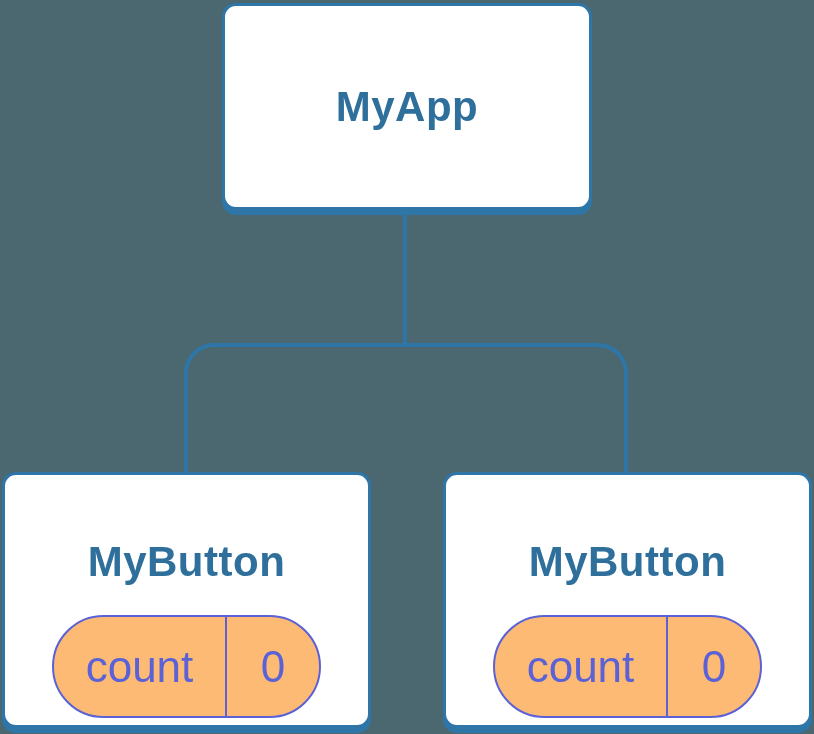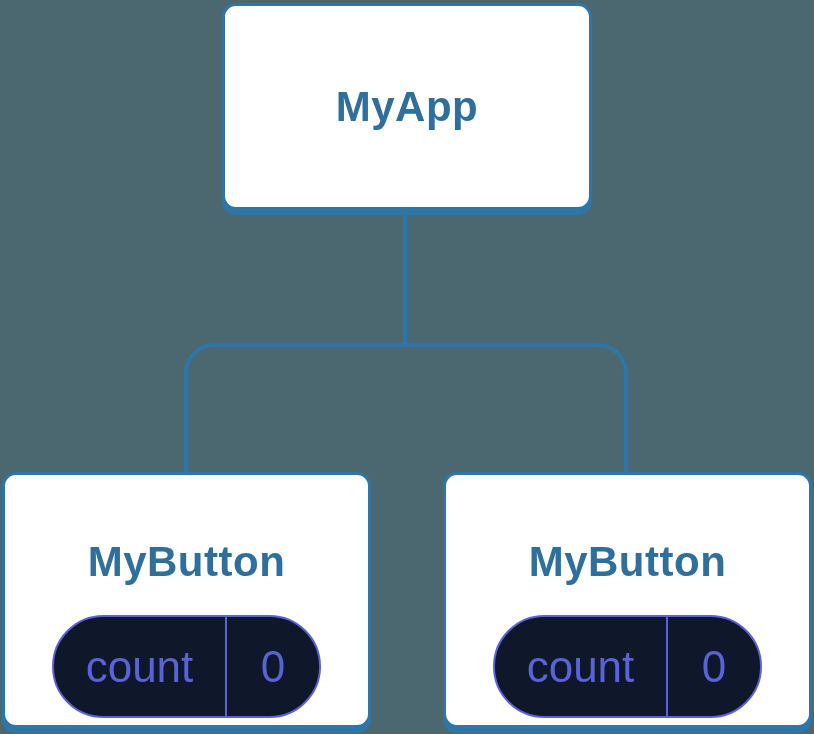--- a/index.html
+++ b/index.html
@@ -78,21 +78,21 @@
   }
 
   
   .pill {
     display: flex;
     width: 269px;
     height: 103px;
     box-sizing: border-box;
     border: 2.5px solid #5b61d6;
     border-radius: 60px;
-    background: #0f172a;
+    background: #fdba74;
     overflow: hidden;
     flex: none;
   }
   .pill-seg {
     display: flex;
     align-items: center;
     justify-content: center;
     color: #5b61d6;
     font-size: 44px;
     line-height: 1;

